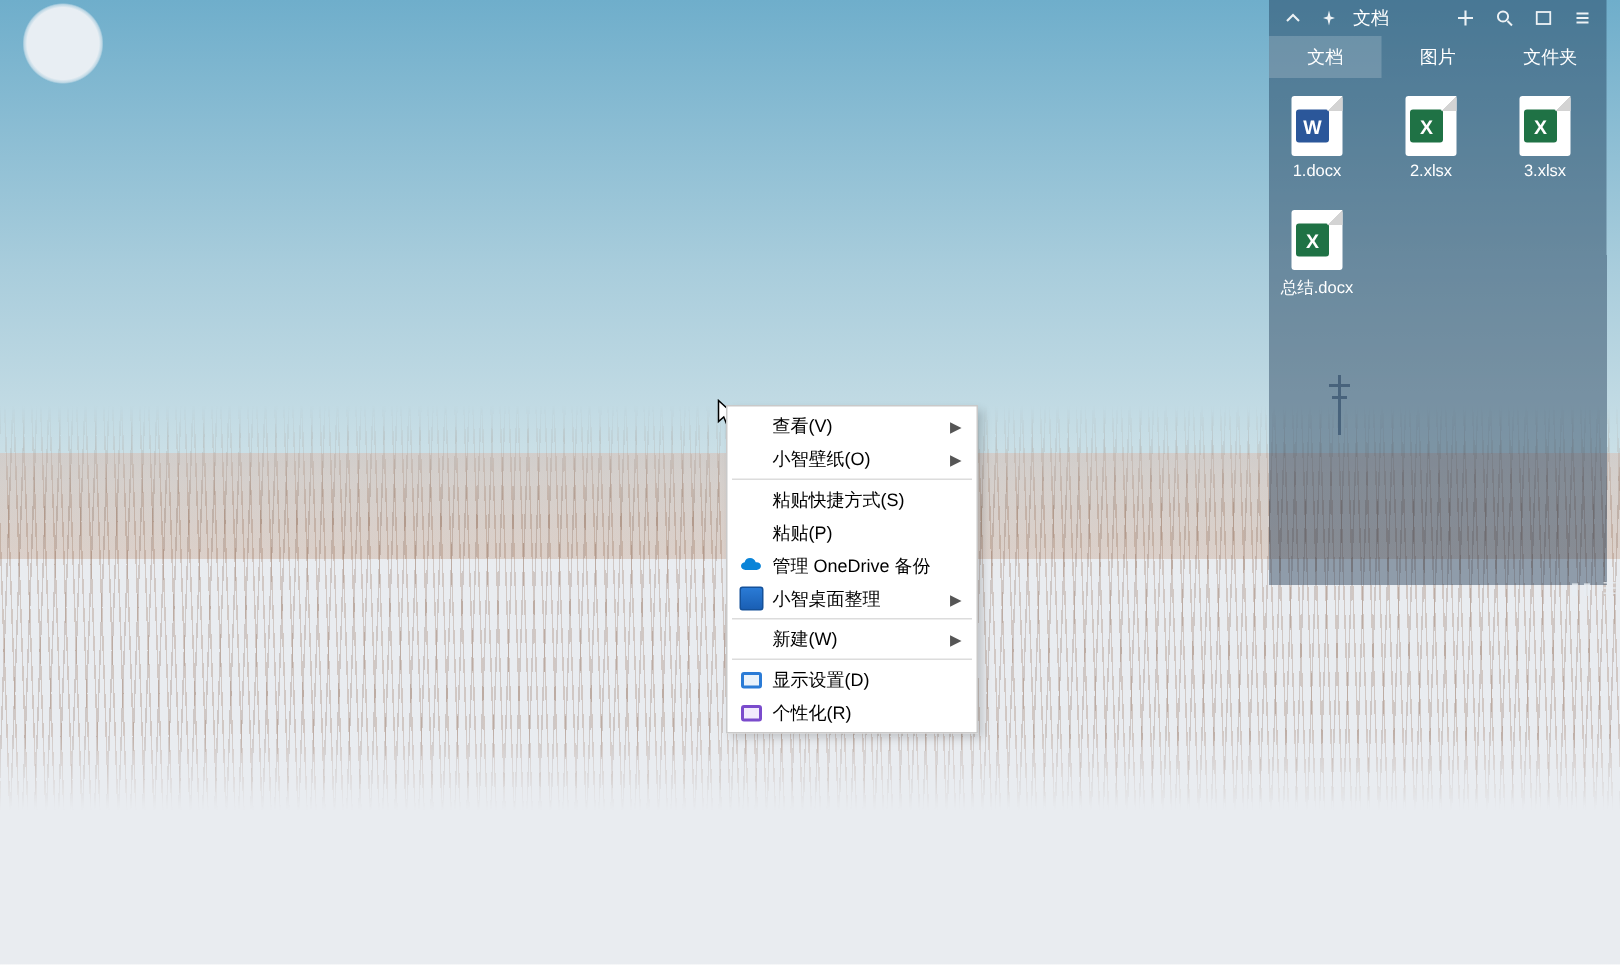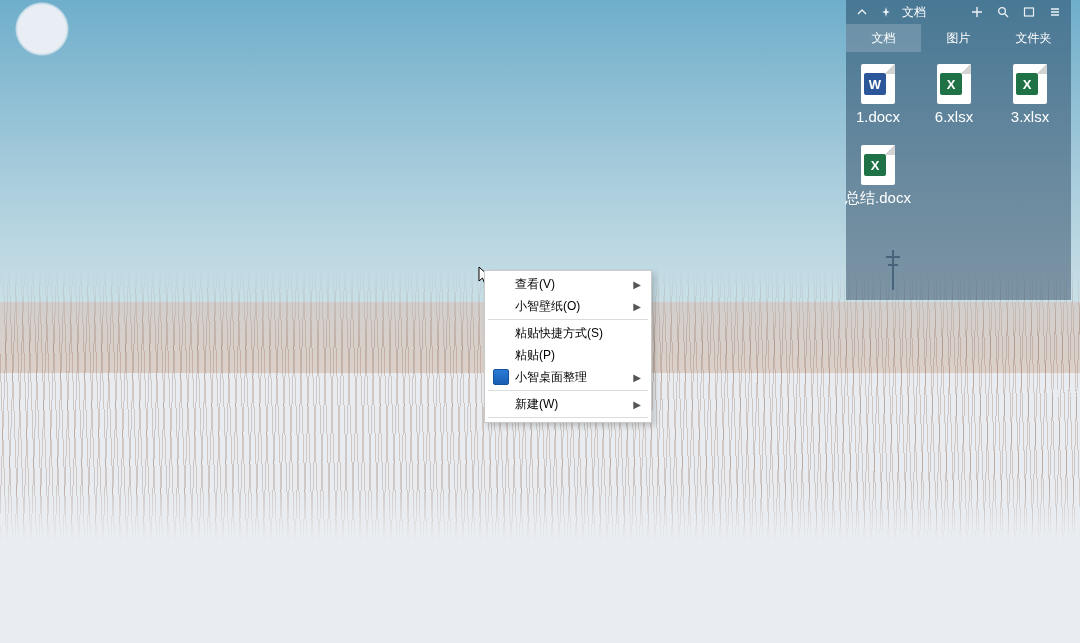--- a/index.html
+++ b/index.html
@@ -64,38 +64,38 @@
 .ico-onedrive svg path{ fill:#0a84d8; }
 .ico-wall { background:linear-gradient(#2a7bd6,#1a5fb4); border:1px solid #14519a; border-radius:2px; }
 .ico-desk { background:linear-gradient(#2a7bd6,#1a5fb4); border:1px solid #14519a; border-radius:2px; }
 .ico-disp1 { border:2px solid #2a7bd6; background:#e9f2fb; border-radius:2px; width:14px; height:11px; }
 .ico-disp2 { border:2px solid #1f9e58; background:#eafbf1; border-radius:2px; width:14px; height:11px; }
 .ico-pers { border:2px solid #7a4bcc; background:#f1eafc; border-radius:2px; width:14px; height:11px; }
 
 
 .panel {
   position:absolute; right:9px; top:0;
-  width:225px; height:300px;
+  width:225px; height:390px;
   background:rgba(18,45,75,.42);
   color:#fff;
   font-size:12px;
   backdrop-filter: blur(0.5px);
 }
 .panel .titlebar {
   height:24px; display:flex; align-items:center; gap:10px; padding:0 8px;
 }
 .panel .titlebar .left { display:flex; align-items:center; gap:8px; flex:1; }
 .panel .titlebar .btn { width:16px; height:16px; display:flex; align-items:center; justify-content:center; opacity:.9; }
 .panel .tabs { height:28px; display:flex; }
 .panel .tab { flex:1; display:flex; align-items:center; justify-content:center; font-size:12px; }
 .panel .tab.active { background:rgba(255,255,255,.18); }
 
 .files { padding:12px 6px; display:flex; flex-wrap:wrap; gap:20px 24px; }
 .file { width:52px; display:flex; flex-direction:column; align-items:center; gap:4px; }
-.file .lbl { font-size:15px; text-align:center; white-space:nowrap; }
+.file .lbl { font-size:11px; text-align:center; white-space:nowrap; }
 .ficon { width:34px; height:40px; position:relative; background:#fff; border-radius:2px; }
 .ficon::after{ content:""; position:absolute; right:0; top:0; width:10px; height:10px;
   background:linear-gradient(135deg,#fff 49%, #d3d3d3 50%); }
 .ficon .band { position:absolute; left:3px; top:9px; width:22px; height:22px; border-radius:2px;
   display:flex; align-items:center; justify-content:center; color:#fff; font-weight:700; font-size:13px; }
 .word .band { background:#2b579a; }
 .xls  .band { background:#1f7245; }
 
 
 .edge { position:absolute; right:0; top:386px; font-size:11px; color:#e8eef3; opacity:.8; letter-spacing:2px; }
@@ -122,30 +122,50 @@
     <span class="arrow">▶</span>
   </div>
   <div class="sep"></div>
   <div class="item">
     <span>粘贴快捷方式(S)</span>
   </div>
   <div class="item">
     <span>粘贴(P)</span>
   </div>
   <div class="item">
+    <span class="ico ico-onedrive">
+      <svg width="16" height="16" viewBox="0 0 16 16">
+          <path d="M4 11c-1.7 0-3-1.1-3-2.6 0-1.3 1-2.4 2.4-2.6C3.8 4 5.2 3 7 3c1.9 0 3.4 1.2 3.8 2.9.2 0 .4-.1.6-.1 1.6 0 2.9 1.1 2.9 2.6S13 11 11.4 11H4z"></path>
+        </svg>
+    </span>
+    <span>管理 OneDrive 备份</span>
+  </div>
+  <div class="item">
     <span class="ico ico-desk"></span>
     <span>小智桌面整理</span>
     <span class="arrow">▶</span>
   </div>
   <div class="sep"></div>
   <div class="item">
     <span>新建(W)</span>
     <span class="arrow">▶</span>
   </div>
   <div class="sep"></div>
+  <div class="item">
+    <span class="ico">
+        <span class="ico-disp1"></span>
+      </span>
+    <span>显示设置(D)</span>
+  </div>
+  <div class="item">
+    <span class="ico">
+        <span class="ico-pers"></span>
+      </span>
+    <span>个性化(R)</span>
+  </div>
 </div>
 
 <div class="panel">
   <div class="titlebar">
     <div class="left">
       <span class="btn">
         <svg width="12" height="12" viewBox="0 0 12 12">
             <path d="M2 8 L6 4 L10 8" stroke="#fff" stroke-width="1.4" fill="none"></path>
           </svg>
       </span>
@@ -195,21 +215,21 @@
     <div class="file">
       <div class="ficon word">
           <span class="band">W</span>
         </div>
       <span class="lbl">1.docx</span>
     </div>
     <div class="file">
       <div class="ficon xls">
           <span class="band">X</span>
         </div>
-      <span class="lbl">6.xlsx</span>
+      <span class="lbl">2.xlsx</span>
     </div>
     <div class="file">
       <div class="ficon xls">
           <span class="band">X</span>
         </div>
       <span class="lbl">3.xlsx</span>
     </div>
     <div class="file">
       <div class="ficon xls">
           <span class="band">X</span>

